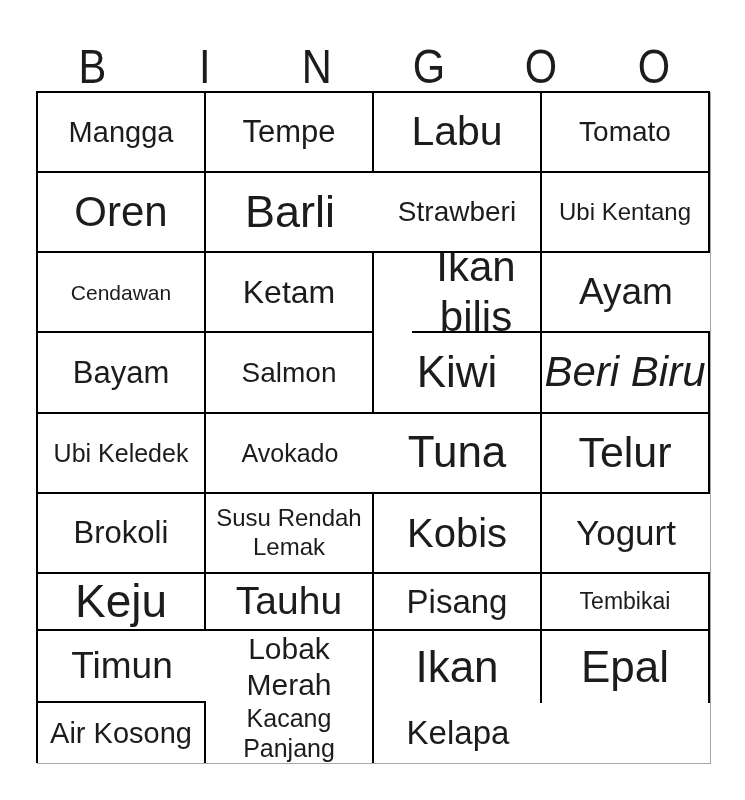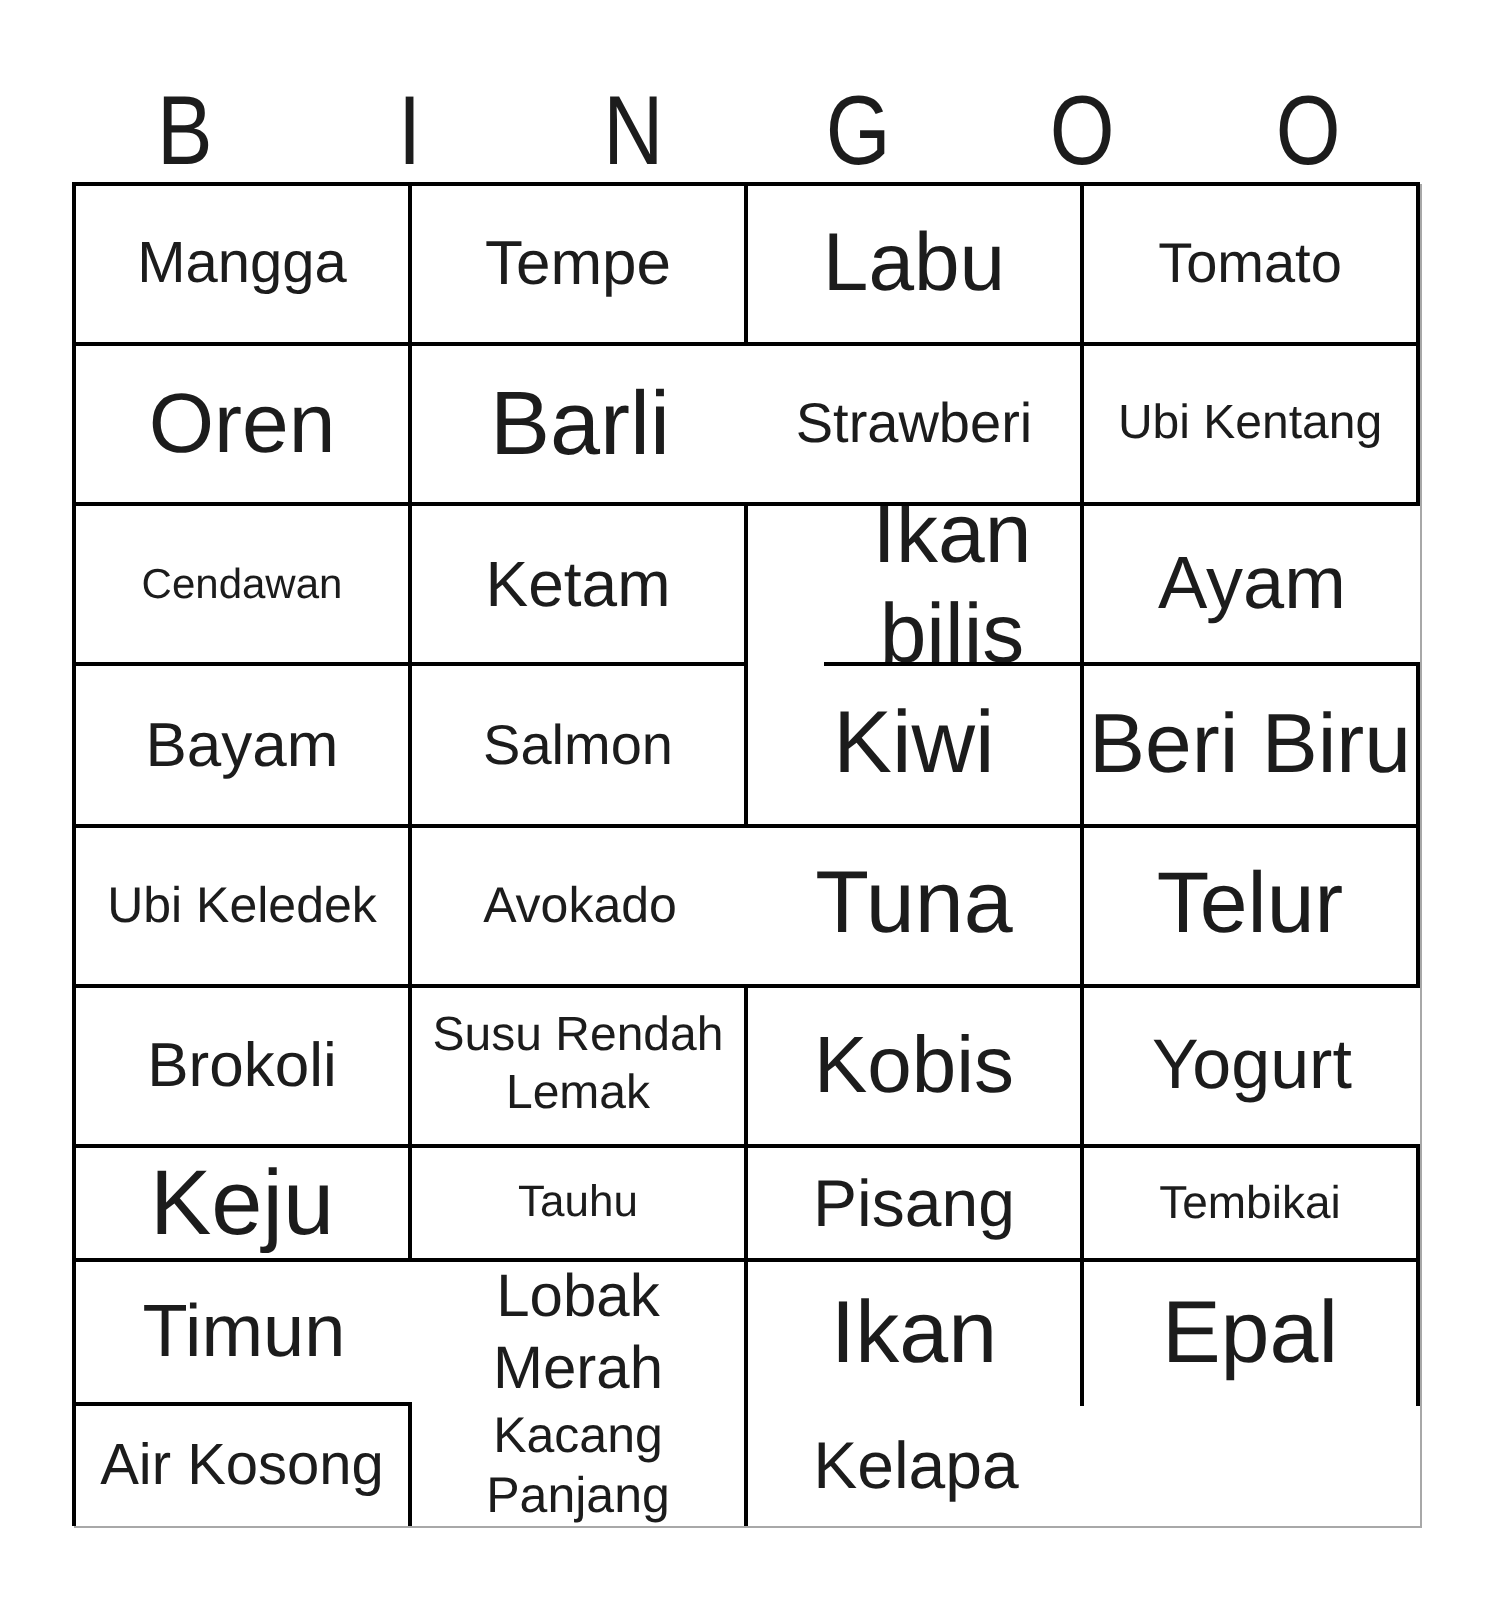--- a/index.html
+++ b/index.html
@@ -106,31 +106,31 @@
       <div class="cell" style="font-size: 45px; border-right: none;">Barli</div>
       <div class="cell" style="font-size: 28px;">Strawberi</div>
       <div class="cell" style="font-size: 24px;">Ubi Kentang</div>
       <div class="cell" style="font-size: 21px;">Cendawan</div>
       <div class="cell" style="font-size: 32px;">Ketam</div>
       <div class="cell" style="font-size: 42px; margin-left: 38px;">Ikan bilis</div>
       <div class="cell" style="font-size: 37px; border-right: none;">Ayam</div>
       <div class="cell" style="font-size: 31px;">Bayam</div>
       <div class="cell" style="font-size: 28px;">Salmon</div>
       <div class="cell" style="font-size: 44px;">Kiwi</div>
-      <div class="cell" style="font-size: 42px;">Beri Biru</div>
+      <div class="cell" style="font-size: 42px; font-style: italic;">Beri Biru</div>
       <div class="cell" style="font-size: 25px;">Ubi Keledek</div>
       <div class="cell" style="font-size: 25px; border-right: none;">Avokado</div>
       <div class="cell" style="font-size: 44px;">Tuna</div>
       <div class="cell" style="font-size: 43px;">Telur</div>
       <div class="cell" style="font-size: 31px;">Brokoli</div>
       <div class="cell" style="font-size: 24px;">Susu Rendah Lemak</div>
       <div class="cell" style="font-size: 40px;">Kobis</div>
       <div class="cell" style="font-size: 35px; border-right: none;">Yogurt</div>
       <div class="cell" style="font-size: 46px;">Keju</div>
-      <div class="cell" style="font-size: 22px;">Tauhu</div>
+      <div class="cell" style="font-size: 39px;">Tauhu</div>
       <div class="cell" style="font-size: 33px;">Pisang</div>
       <div class="cell" style="font-size: 23px;">Tembikai</div>
       <div class="cell" style="font-size: 37px; border-right: none;">Timun</div>
       <div class="cell" style="font-size: 30px; border-bottom: none;">Lobak Merah</div>
       <div class="cell" style="font-size: 44px; border-bottom: none;">Ikan</div>
       <div class="cell" style="font-size: 44px; border-bottom: none;">Epal</div>
       <div class="cell" style="font-size: 29px; border-bottom: none;">Air Kosong</div>
       <div class="cell" style="font-size: 25px; border-bottom: none;">Kacang Panjang</div>
       <div class="cell" style="font-size: 33px; border-right: none; border-bottom: none;">Kelapa</div>
     </div>

